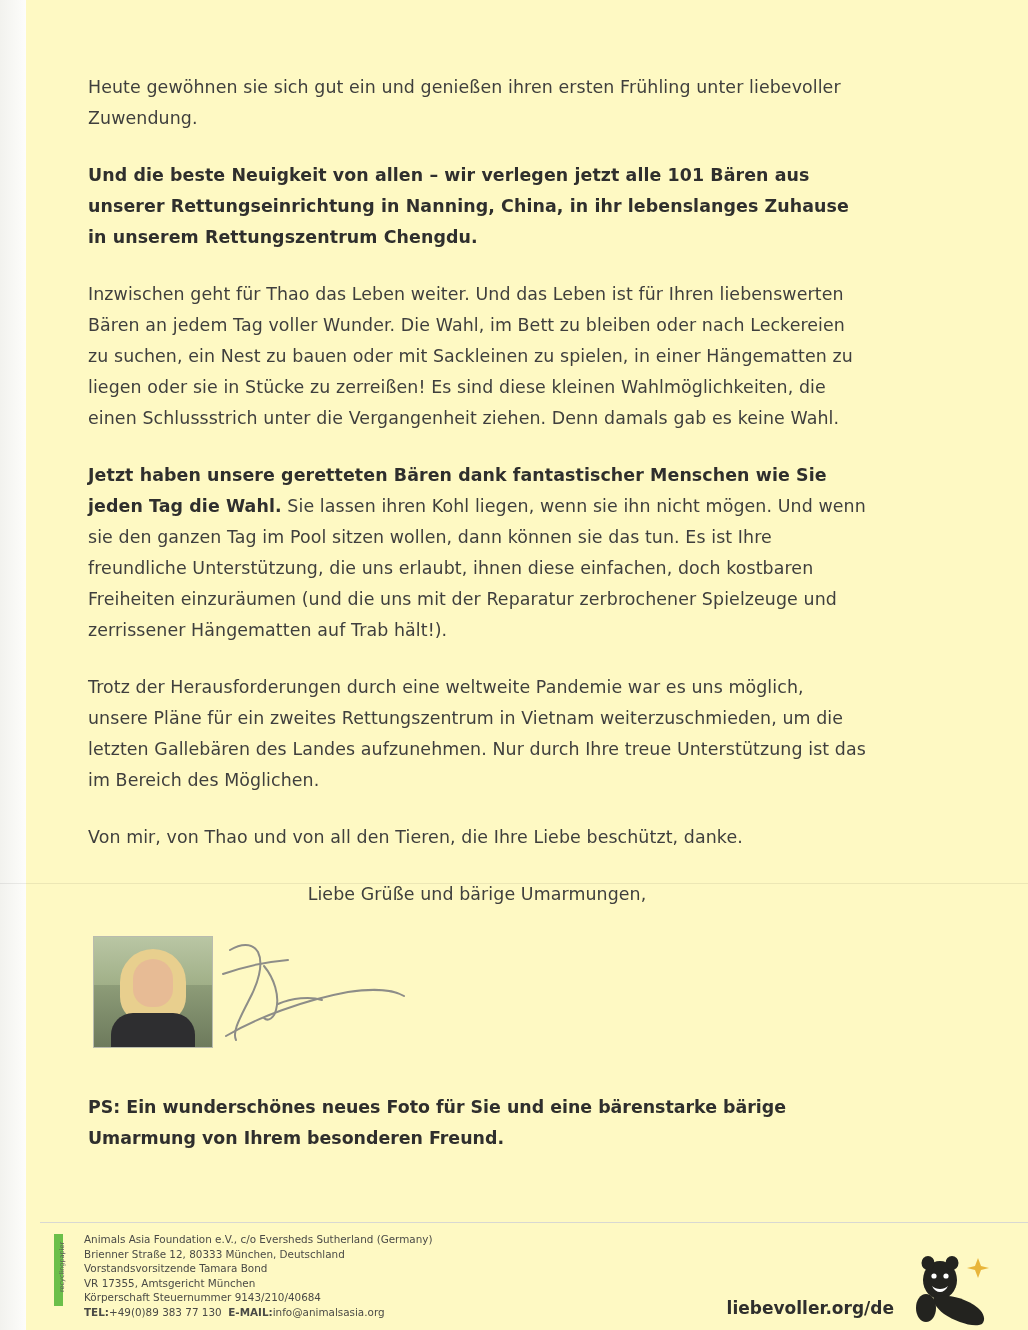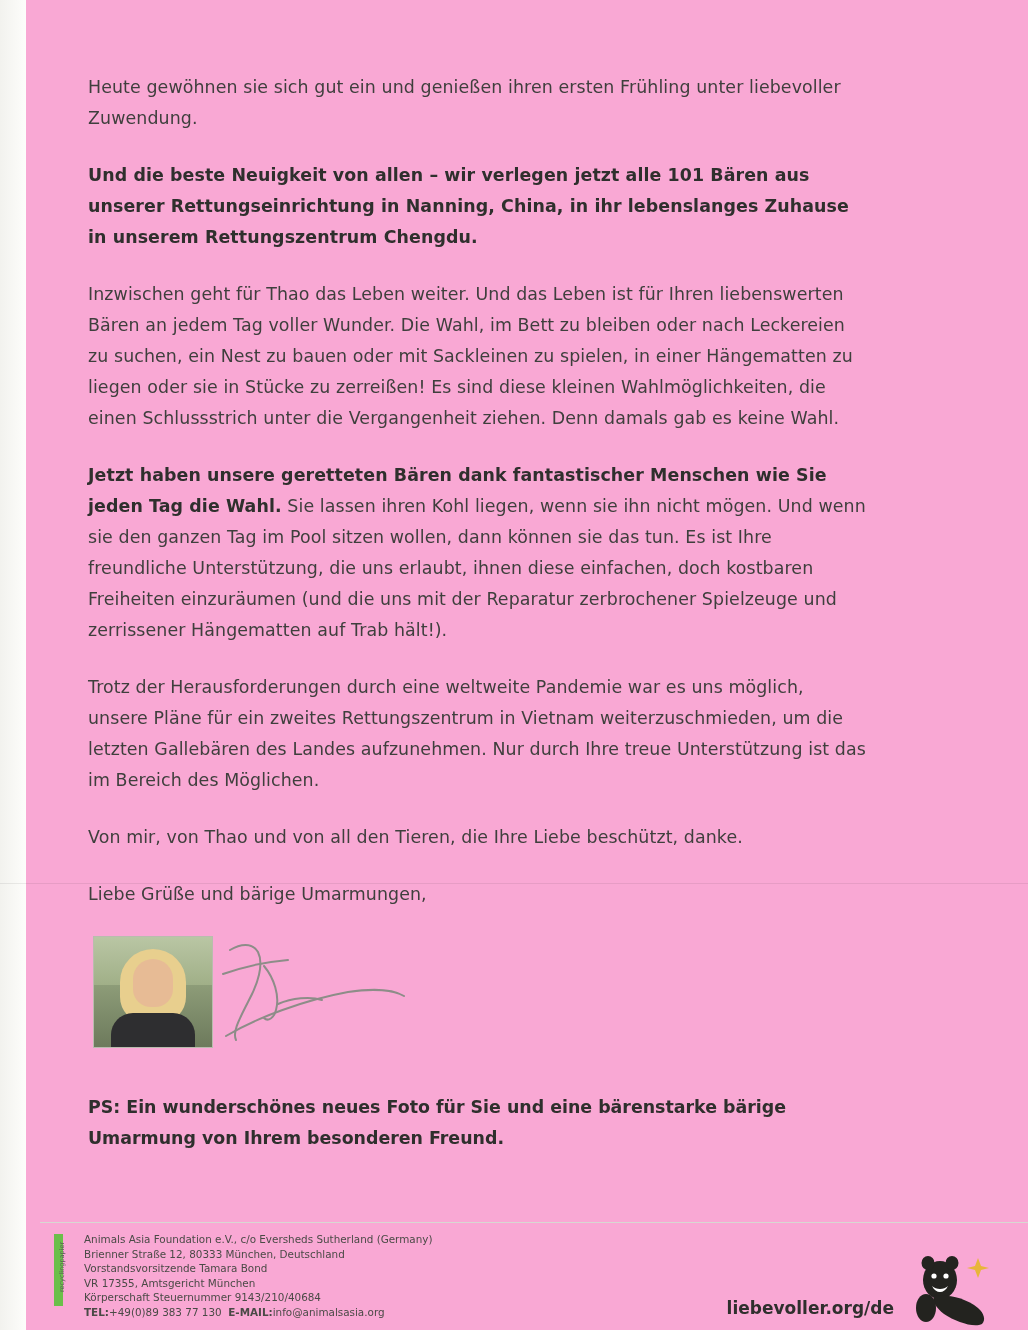--- a/index.html
+++ b/index.html
@@ -13,21 +13,21 @@
     position: relative;
     overflow: hidden;
     font-family: "DejaVu Sans", sans-serif;
     color: #3a3a38;
   }
 
   
   .page {
     position: absolute;
     inset: 0;
-    background: #f9a8d4;
+    background: #fef9c3;
   }
   .scan-edge-left {
     position: absolute;
     left: 0; top: 0; bottom: 0;
     width: 26px;
     background: linear-gradient(to right, #f2f2ee 0%, #fdfdfb 100%);
   }
   .scan-fold {
     position: absolute;
     left: 0; right: 0;
@@ -58,20 +58,21 @@
   p.para b {
     font-weight: bold;
     color: #2f2f2d;
   }
   .u {
     margin-top: 34px;
   }
 
   .closing {
     margin-top: 34px;
+    text-align: center;
   }
 
   
   .sig-block {
     position: relative;
     margin-top: 18px;
     height: 122px;
   }
   .portrait {
     position: absolute;

